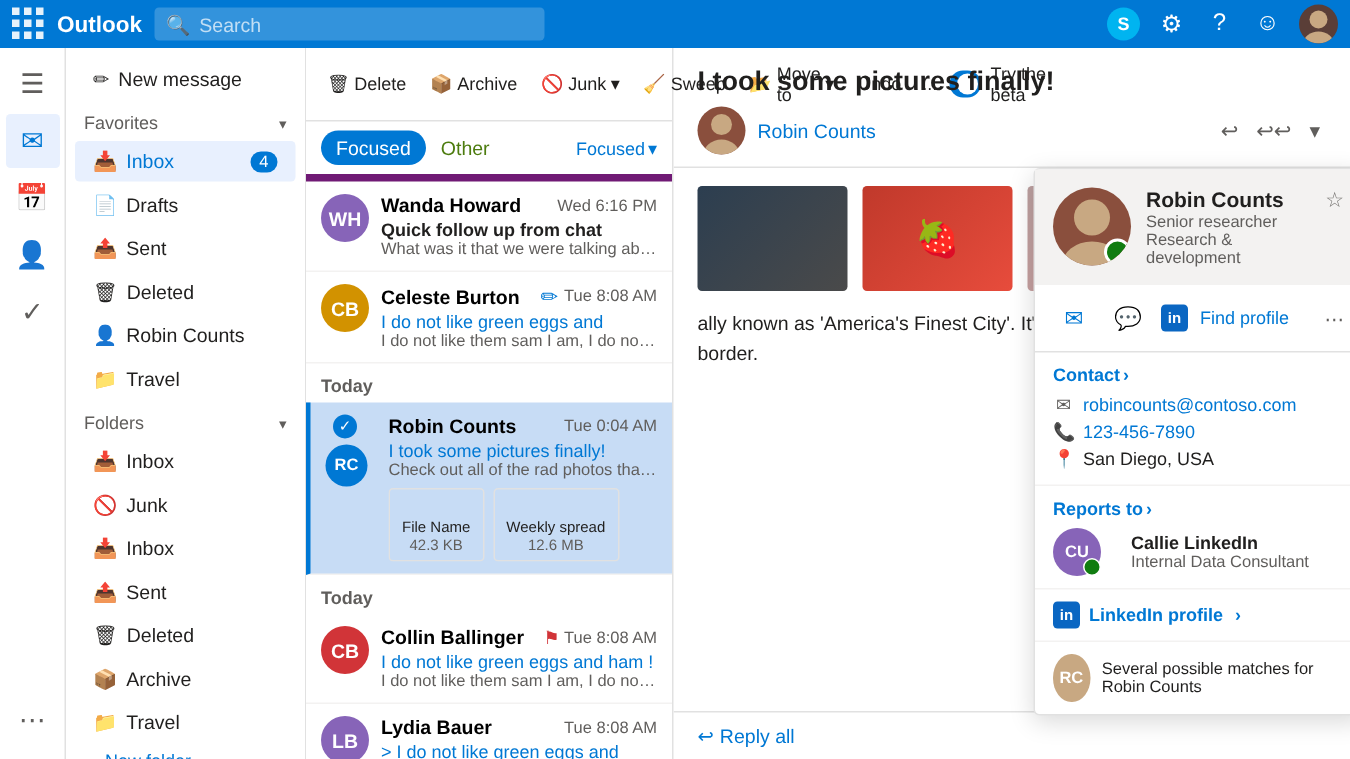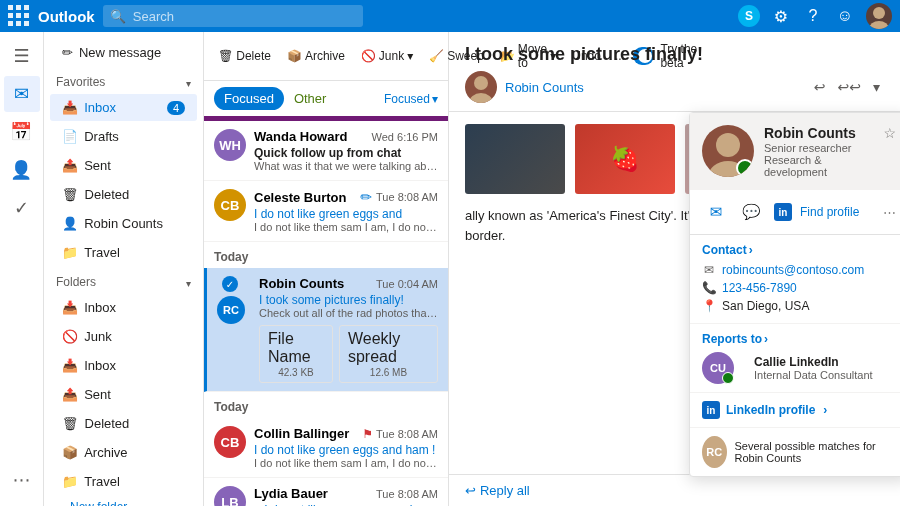--- a/index.html
+++ b/index.html
@@ -51,21 +51,21 @@
     .msg-avatar { width: 32px; height: 32px; border-radius: 50%; display: flex; align-items: center; justify-content: center; font-size: 13px; font-weight: 600; color: #fff; flex-shrink: 0; }
     .msg-header { display: flex; align-items: center; gap: 6px; margin-bottom: 2px; }
     .msg-sender { font-weight: 600; font-size: 13px; flex: 1; overflow: hidden; text-overflow: ellipsis; white-space: nowrap; }
     .msg-time { font-size: 11px; color: #605e5c; flex-shrink: 0; }
     .msg-subject { font-size: 12px; color: #0078d4; overflow: hidden; text-overflow: ellipsis; white-space: nowrap; }
     .msg-preview { font-size: 11px; color: #605e5c; overflow: hidden; text-overflow: ellipsis; white-space: nowrap; }
     .msg-row { display: flex; gap: 8px; }
     .section-label { font-size: 12px; color: #605e5c; padding: 8px 10px 4px; font-weight: 600; }
     .attachment-row { display: flex; gap: 6px; margin-top: 6px; }
     .attachment { border: 1px solid #e1e1e1; border-radius: 3px; padding: 4px 8px; font-size: 10px; display: flex; flex-direction: column; gap: 1px; }
-    .attachment-name { font-size: 16px; color: #201f1e; }
+    .attachment-name { font-size: 10px; color: #201f1e; margin-top: 16px; }
     .attachment-size { font-size: 10px; color: #605e5c; text-align: center; }
     .check-icon { width: 16px; height: 16px; border-radius: 50%; background: #0078d4; color: #fff; display: flex; align-items: center; justify-content: center; font-size: 10px; margin-right: 2px; }
 
     
     .content { flex: 1; display: flex; flex-direction: column; overflow: hidden; position: relative; }
     .content-header { padding: 12px 16px 8px; border-bottom: 1px solid #e1e1e1; }
     .content-title { font-size: 18px; font-weight: 600; color: #201f1e; margin-bottom: 6px; }
     .content-meta { display: flex; align-items: center; gap: 8px; }
     .content-from { color: #0078d4; font-size: 13px; font-weight: 500; cursor: pointer; }
     .content-actions { margin-left: auto; display: flex; gap: 4px; }

